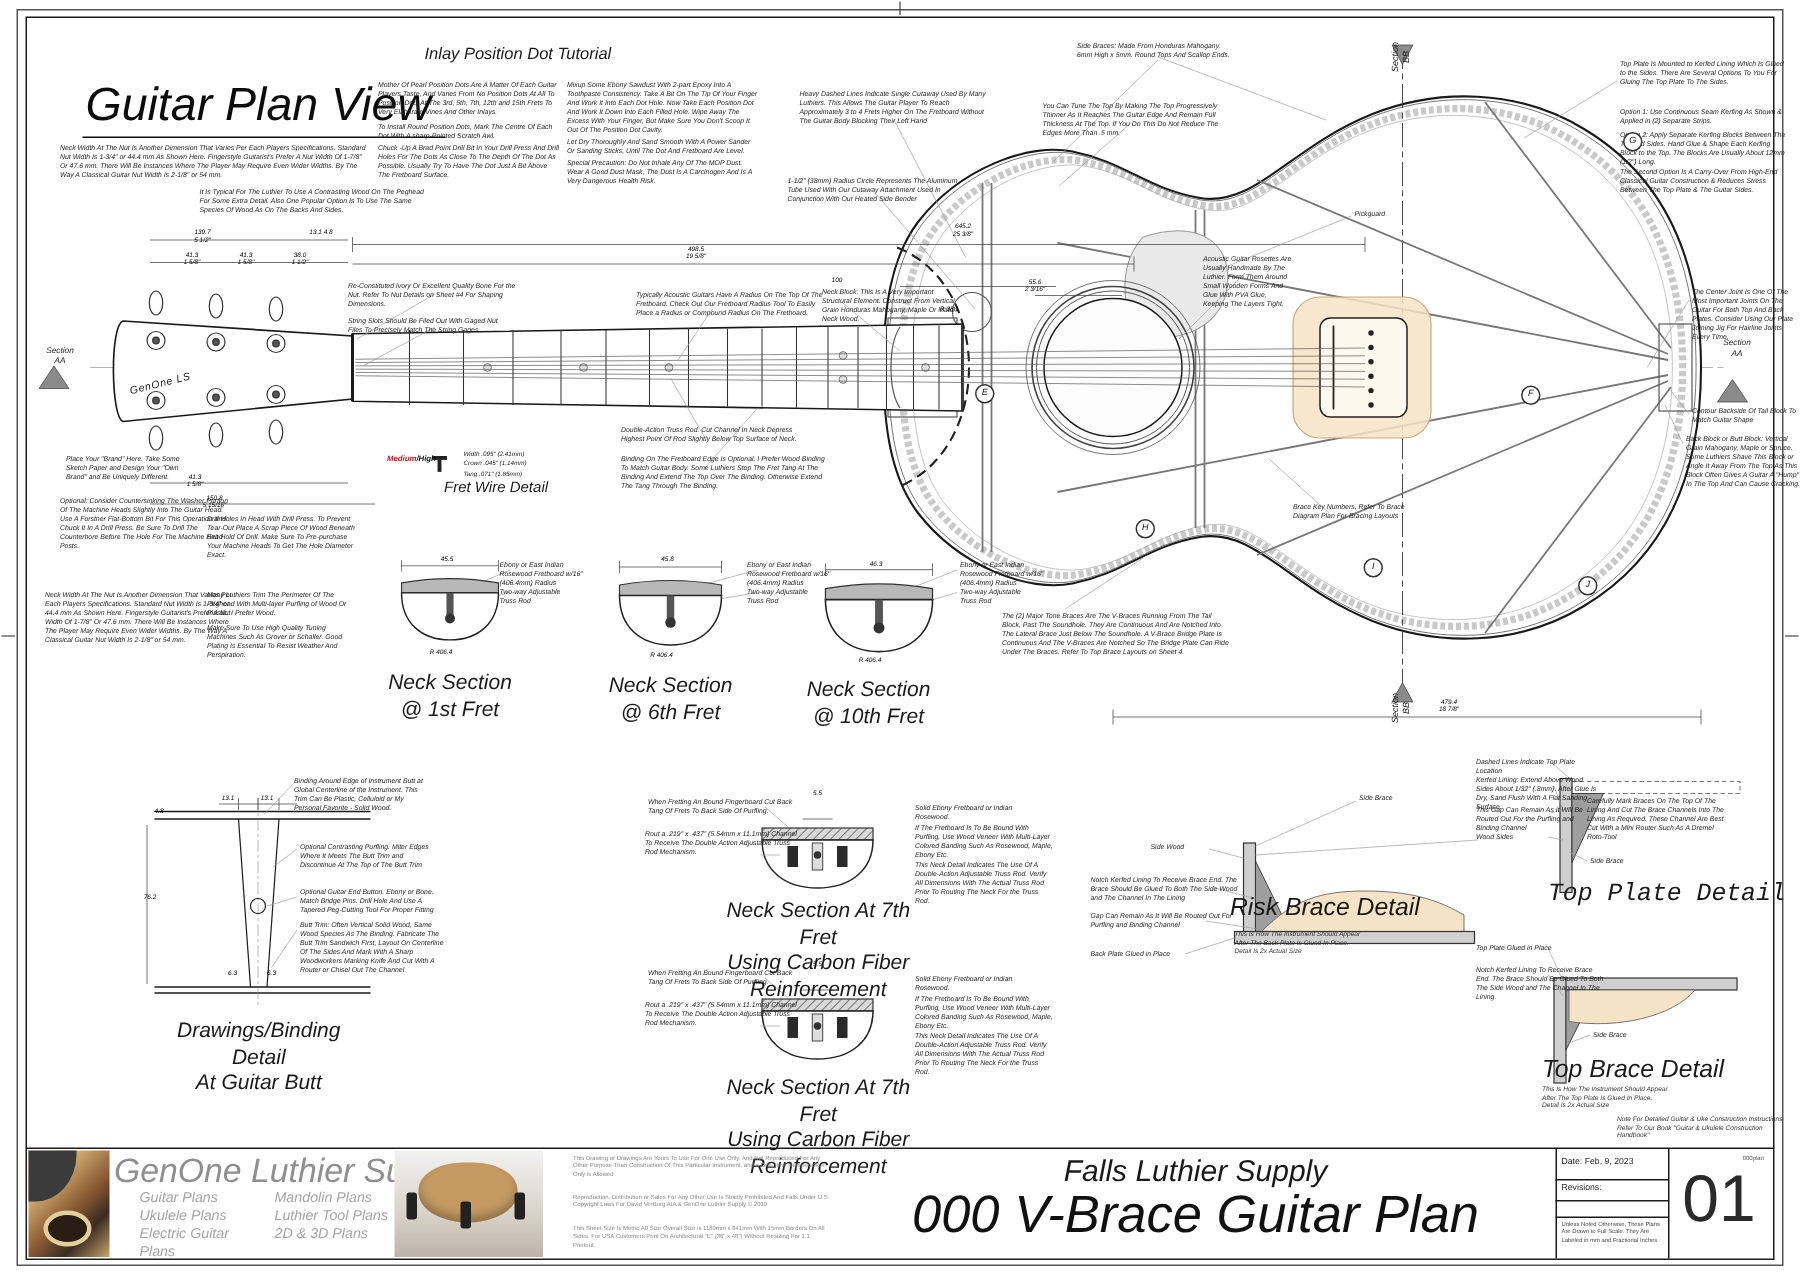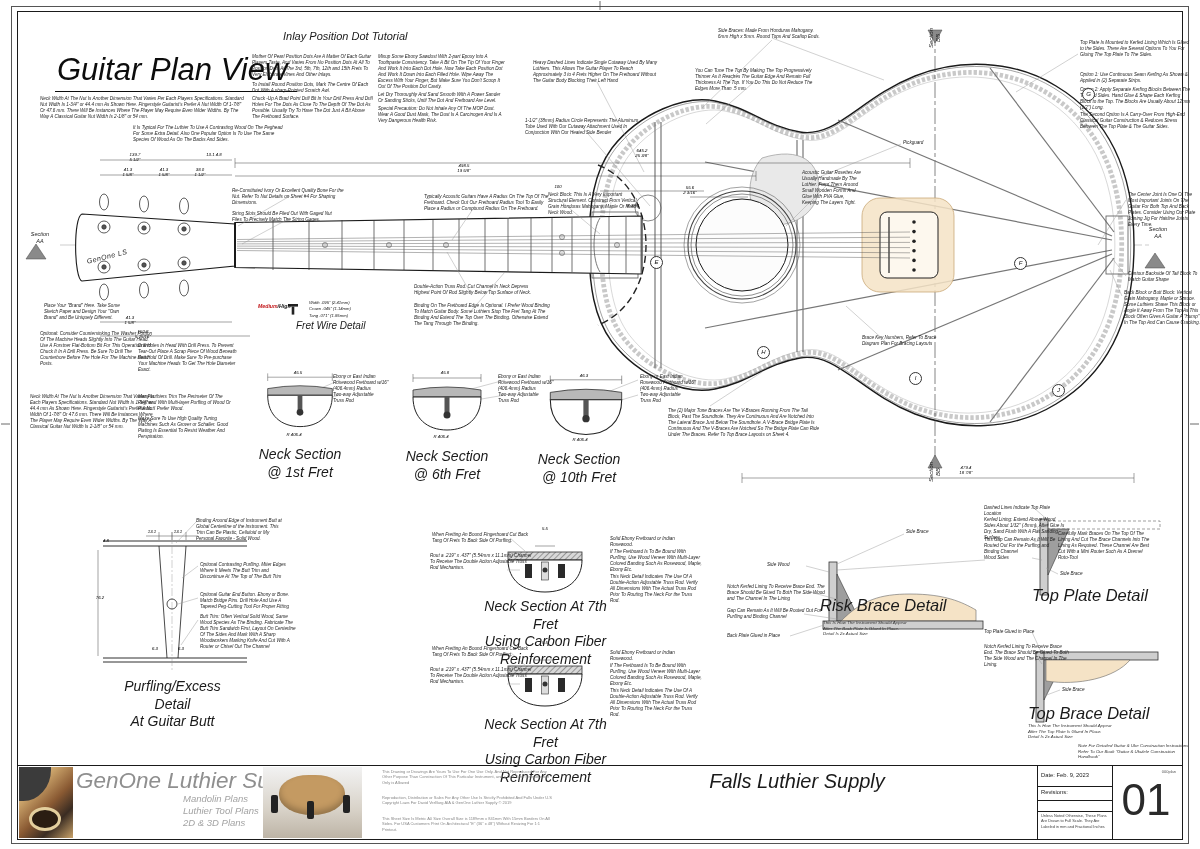--- a/index.html
+++ b/index.html
@@ -345,69 +345,73 @@
   </div>
   <div class="h-md t-fw">Fret Wire Detail</div>
 
   <div class="sec-title" style="left:245px;top:446px;width:110px;">Neck Section
 @ 1st Fret</div>
   <div class="sec-title" style="left:392px;top:448px;width:110px;">Neck Section
 @ 6th Fret</div>
   <div class="sec-title" style="left:524px;top:451px;width:110px;">Neck Section
 @ 10th Fret</div>
 
-  <div class="sec-title" style="left:105px;top:678px;width:135px;">Purfling/Excess Detail
+  <div class="sec-title" style="left:105px;top:678px;width:135px;">Drawings/Binding Detail
 At Guitar Butt</div>
   <div class="sec-title" style="left:478px;top:598px;width:135px;">Neck Section At 7th Fret
 Using Carbon Fiber
 Reinforcement</div>
   <div class="sec-title" style="left:478px;top:716px;width:135px;">Neck Section At 7th Fret
 Using Carbon Fiber
 Reinforcement</div>
 
   <div class="h-md t-big" style="left:820px;top:596px;">Risk Brace Detail</div>
   <div class="caption" style="left:823px;top:620px;width:115px;">This Is How The Instrument Should Appear
 After The Back Plate Is Glued In Place.
 Detail Is 2x Actual Size</div>
 
-  <div class="h-md t-big" style="left:1032px;top:586px;">Top Plate Detail</div>
+  <div class="h-md t-big" style="left:1032px;top:586px;font-family:Liberation Mono, monospace;">Top Plate Detail</div>
   <div class="h-md t-big" style="left:1028px;top:704px;">Top Brace Detail</div>
   <div class="caption" style="left:1028px;top:723px;width:112px;">This Is How The Instrument Should Appear
 After The Top Plate Is Glued In Place.
 Detail Is 2x Actual Size</div>
   <div class="caption" style="left:1078px;top:743px;width:115px;">Note For Detailed Guitar &amp; Uke Construction Instructions
 Refer To Our Book "Guitar &amp; Ukulele Construction
 Handbook"</div>
 
   <div class="tb-line" style="left:18px;top:765px;width:1164px;height:1.3px;"></div>
   <div class="tb-line" style="left:1037px;top:766px;width:1px;height:73px;"></div>
   <div class="tb-line" style="left:1112px;top:766px;width:1px;height:73px;"></div>
   <div class="tb-line" style="left:1037px;top:786px;width:75px;height:0.8px;"></div>
   <div class="tb-line" style="left:1037px;top:800px;width:75px;height:0.8px;"></div>
   <div class="tb-line" style="left:1037px;top:811px;width:75px;height:0.8px;"></div>
 
   <div class="photo ph1">
     <div class="cut"></div>
       <div class="hole"></div>
   </div>
   <div class="tb-brand">GenOne Luthier Supplies</div>
+  <div class="tb-plan" style="left:93px;top:793px;width:86px;">Guitar Plans
+Ukulele Plans
+Electric Guitar Plans</div>
   <div class="tb-plan" style="left:183px;top:793px;width:86px;">Mandolin Plans
 Luthier Tool Plans
 2D &amp; 3D Plans</div>
   <div class="photo ph2">
     <div class="body"></div>
     <div class="clamp" style="left:8px;top:28px;"></div>
       <div class="clamp" style="left:44px;top:34px;"></div>
       <div class="clamp" style="left:80px;top:28px;"></div>
   </div>
   <div class="tb-legal" style="left:382px;top:769px;">This Drawing or Drawings Are Yours To Use For One Use Only. And Not Reproduced For Any Other Purpose Than Construction Of This Particular Instrument, and a One Time Reproduction Only is Allowed</div>
   <div class="tb-legal" style="left:382px;top:795px;">Reproduction, Distribution or Sales For Any Other Use Is Strictly Prohibited And Falls Under U.S Copyright Laws For David VerBurg AIA &amp; GenOne Luthier Supply © 2019</div>
   <div class="tb-legal" style="left:382px;top:816px;">This Sheet Size Is Metric A0 Size Overall Size is 1189mm x 841mm With 15mm Borders On All Sides. For USA Customers Print On Architectural "E" (36" x 48") Without Resizing For 1:1 Printout.</div>
 
   <div class="tb-c1">Falls Luthier Supply</div>
+  <div class="tb-c2">000 V-Brace Guitar Plan</div>
 
   <div class="tb-field" style="left:1041px;top:772px;">Date: Feb. 9, 2023</div>
   <div class="tb-field" style="left:1041px;top:789px;">Revisions:</div>
   <div class="tb-note">Unless Noted Otherwise, These Plans Are Drawn to Full Scale. They Are Labeled in mm and Fractional Inches</div>
   <div class="tb-code">000plan</div>
   <div class="tb-num">01</div>
 
   <div id="anno-layer">
       <div class="anno" style="left: 40px; top: 96px; width: 205px;">Neck Width At The Nut Is Another Dimension That Varies Per Each Players Specifications. Standard Nut Width Is 1-3/4" or 44.4 mm As Shown Here. Fingerstyle Guitarist's Prefer A Nut Width Of 1-7/8" Or 47.6 mm. There Will Be Instances Where The Player May Require Even Wider Widths. By The Way A Classical Guitar Nut Width Is 2-1/8" or 54 mm.</div>
       <div class="anno" style="left: 133px; top: 125px; width: 150px;">It Is Typical For The Luthier To Use A Contrasting Wood On The Peghead For Some Extra Detail. Also One Popular Option Is To Use The Same Species Of Wood As On The Backs And Sides.</div>

